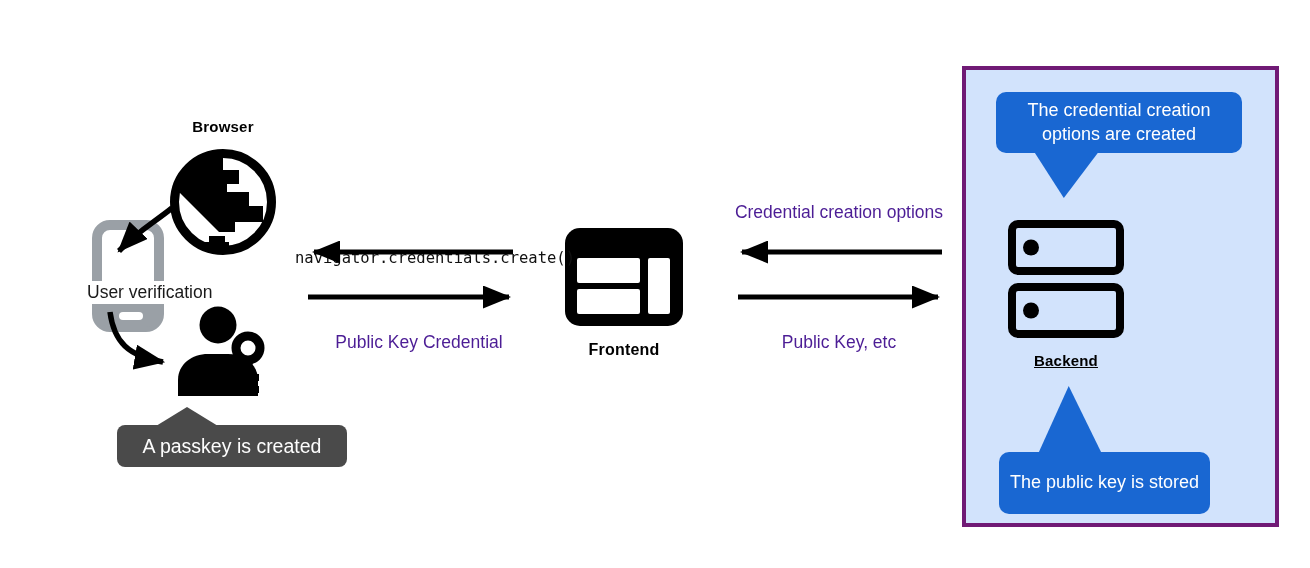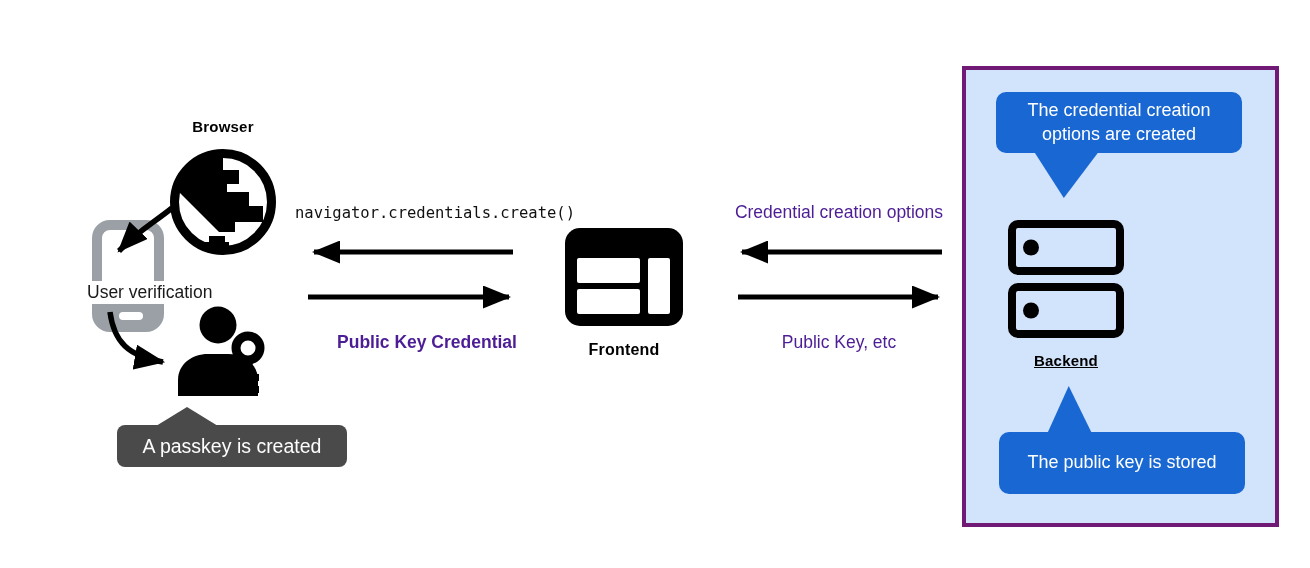--- a/index.html
+++ b/index.html
@@ -14,37 +14,37 @@
   .abs{position:absolute;}
   .caption{
     font-weight:bold;font-size:15px;color:#000;text-align:center;
     letter-spacing:.2px;
   }
   .msg-label{
     font-size:17.5px;color:#4c1d95;text-align:center;white-space:nowrap;
   }
   .code-label{
     font-family:"DejaVu Sans Mono", monospace;
-    font-size:15.5px;color:#111;text-align:center;white-space:nowrap;
+    font-size:15.5px;color:#111;text-align:center;white-space:nowrap;margin-top:45px;
   }
   
   .backend-panel{
     left:962px;top:66px;width:317px;height:461px;
     box-sizing:border-box;
     background:#d2e3fc;border:4px solid #701a75;
   }
   .bubble{
     box-sizing:border-box;
     background:#1967d2;color:#fff;border-radius:10px;
     font-size:18px;line-height:1.32;text-align:center;
     display:flex;align-items:center;justify-content:center;
     padding:4px 10px;
   }
   .bubble-top{left:30px;top:22px;width:246px;height:61px;}
-  .bubble-bottom{left:33px;top:362px;width:246px;height:62px;text-align:right;}
+  .bubble-bottom{left:33px;top:382px;width:211px;height:62px;text-align:right;}
   .tri-down{
     left:67px;top:80px;width:67px;height:48px;background:#1967d2;
     clip-path:polygon(0 0,100% 0,46% 100%);
   }
   .tri-up{
     left:72px;top:316px;width:64px;height:68px;background:#1967d2;
     clip-path:polygon(48% 0,100% 100%,0 100%);
   }
   .backend-caption{left:39px;top:282px;width:122px;text-decoration:underline;}
   
@@ -127,21 +127,21 @@
 
   <svg class="abs" style="left:564px;top:227px;" width="120" height="100" viewBox="0 0 120 100">
     <rect x="1" y="1" width="118" height="98" rx="15" fill="#000"></rect>
     <rect x="13" y="31" width="63" height="25" rx="2" fill="#fff"></rect>
     <rect x="13" y="62" width="63" height="25" rx="2" fill="#fff"></rect>
     <rect x="84" y="31" width="22" height="56" rx="2" fill="#fff"></rect>
   </svg>
   <div class="abs caption" style="left:564px;top:341px;width:120px;font-size:16px;">Frontend</div>
 
   <div class="abs code-label" style="left:285px;top:204px;width:300px;">navigator.credentials.create()</div>
-  <div class="abs msg-label" style="left:327px;top:332px;width:200px;font-weight:bold;">Public Key Credential</div>
+  <div class="abs msg-label" style="left:319px;top:332px;width:200px;">Public Key Credential</div>
   <div class="abs msg-label" style="left:714px;top:202px;width:250px;">Credential creation options</div>
   <div class="abs msg-label" style="left:714px;top:332px;width:250px;">Public Key, etc</div>
 
   <svg class="abs overlay" width="1310" height="568" viewBox="0 0 1310 568">
     <defs>
       <marker id="ah" markerWidth="5.6" markerHeight="4.6" refX="5.2" refY="2.3" orient="auto" markerUnits="strokeWidth">
         <path d="M0,0 L5.6,2.3 L0,4.6 Z" fill="#000"></path>
       </marker>
     </defs>
 

